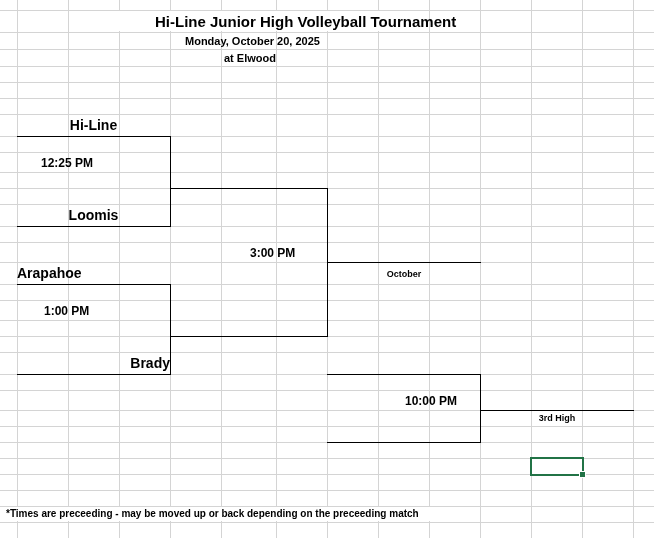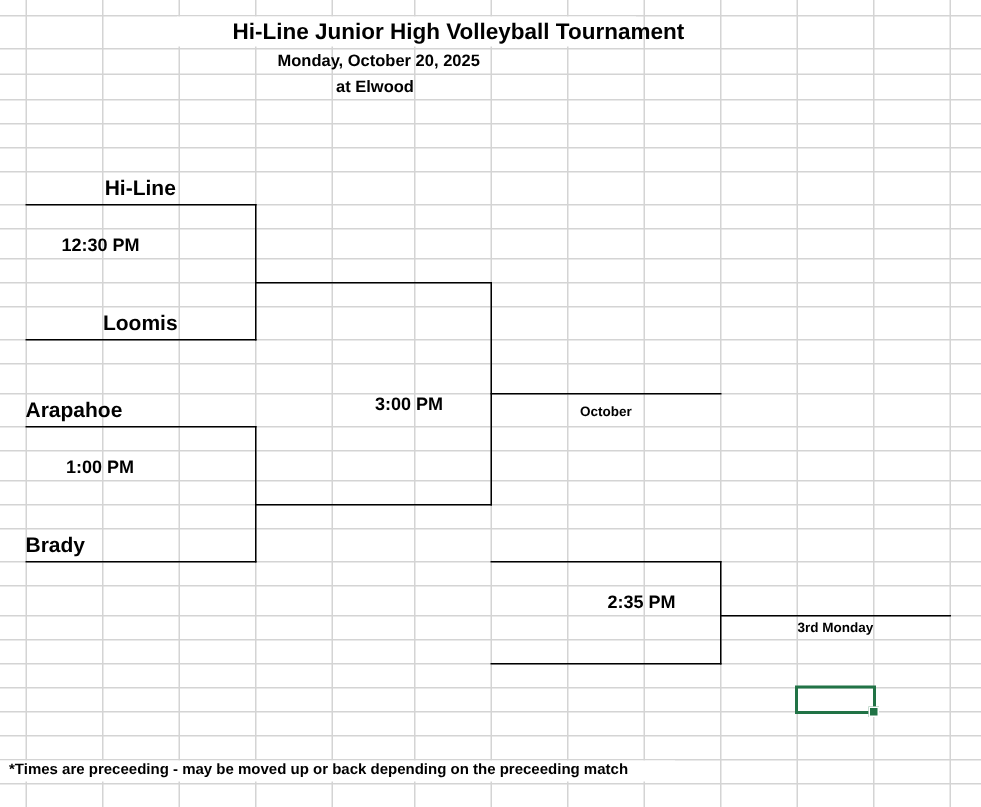--- a/index.html
+++ b/index.html
@@ -80,31 +80,31 @@
 <div class="b bh" style="left:170px;top:336px;width:158px"></div>
 <div class="b bv" style="left:327px;top:188px;height:149px"></div>
 <div class="b bh" style="left:327px;top:262px;width:154px"></div>
 <div class="b bh" style="left:327px;top:374px;width:154px"></div>
 <div class="b bh" style="left:327px;top:442px;width:154px"></div>
 <div class="b bv" style="left:480px;top:374px;height:69px"></div>
 <div class="b bh" style="left:480px;top:410px;width:154px"></div>
 
 <div>
   <div class="t" style="left:17px;width:153px;text-align:center;top:118px;font-size:14px;">Hi-Line</div>
-  <div class="t" style="left:41px;top:157px;font-size:12px;">12:30 PM</div>
+  <div class="t" style="left:41px;top:157px;font-size:12px;">12:25 PM</div>
   <div class="t" style="left:17px;width:153px;text-align:center;top:208px;font-size:14px;">Loomis</div>
 </div>
 <div>
   <div class="t" style="left:17px;width:153px;text-align:left;top:266px;font-size:14px;">Arapahoe</div>
   <div class="t" style="left:44px;top:305px;font-size:12px;text-align:center;">1:00 PM</div>
-  <div class="t" style="left:17px;width:153px;text-align:left;top:356px;font-size:14px;">Brady</div>
+  <div class="t" style="left:17px;width:153px;text-align:right;top:356px;font-size:14px;">Brady</div>
 </div>
 
-<div class="t" style="left:250px;top:247px;font-size:12px;margin-top:16px;">3:00 PM</div>
+<div class="t" style="left:250px;top:247px;font-size:12px;">3:00 PM</div>
 <div class="t" style="left:327px;width:154px;text-align:center;top:270px;font-size:9px;">October</div>
 
-<div class="t" style="left:405px;top:395px;font-size:12px;">2:35 PM</div>
-<div class="t" style="left:480px;width:154px;text-align:center;top:414px;font-size:9px;">3rd Monday</div>
+<div class="t" style="left:405px;top:395px;font-size:12px;">10:00 PM</div>
+<div class="t" style="left:480px;width:154px;text-align:center;top:414px;font-size:9px;">3rd High</div>
 
 <div class="t" style="left:6px;top:509px;font-size:10px;">*Times are preceeding - may be moved up or back depending on the preceeding match</div>
 
 <div class="sel"></div>
 <div class="selh"></div>
 
 </body></html>

